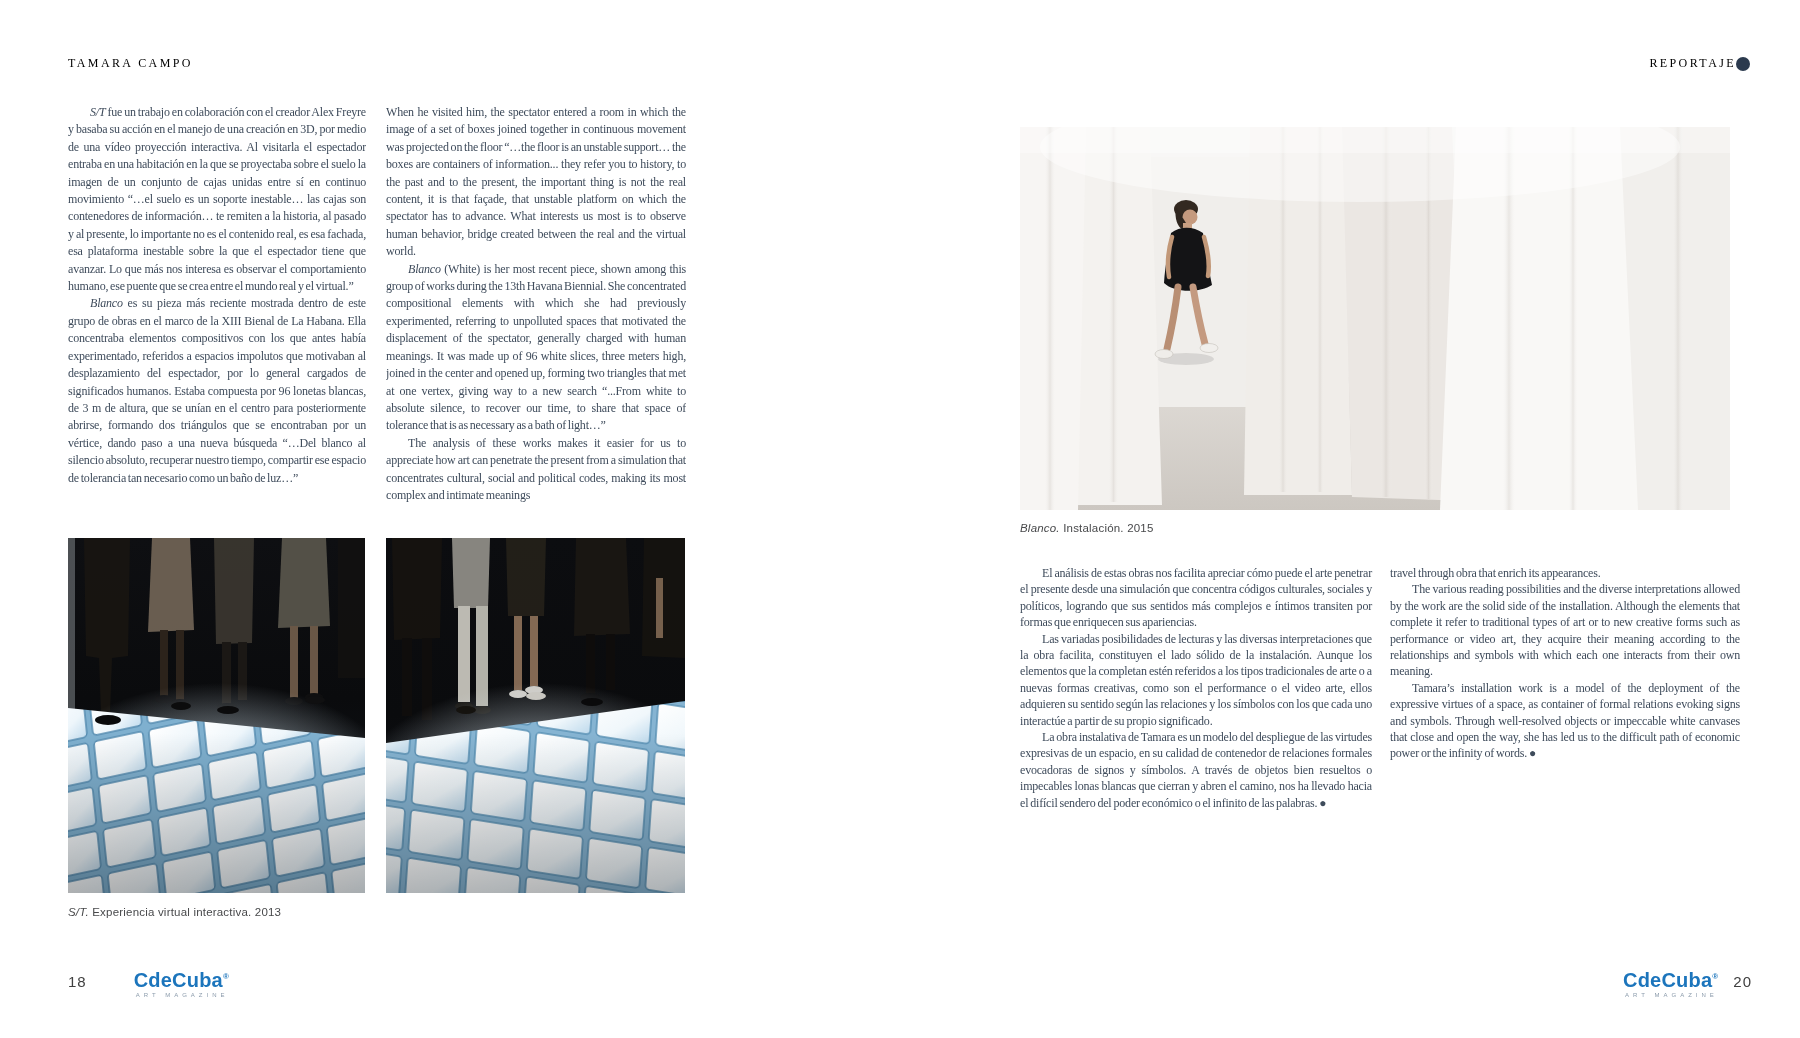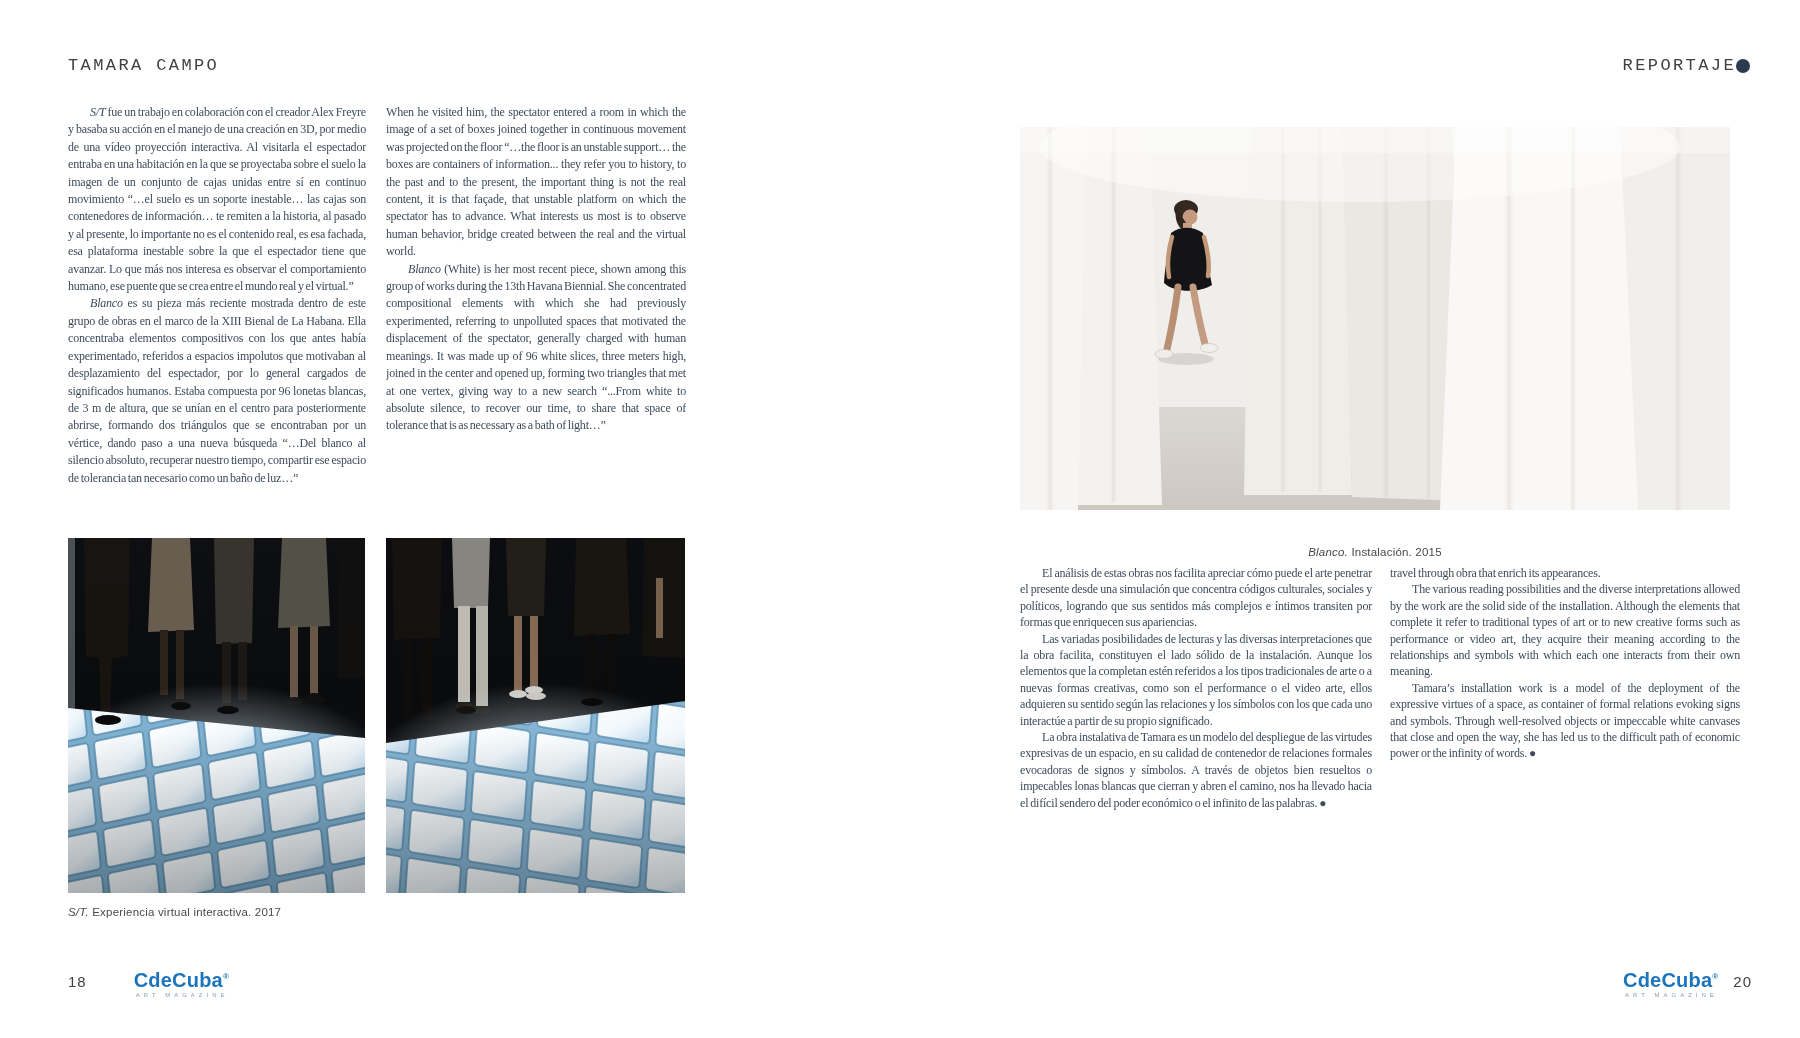--- a/index.html
+++ b/index.html
@@ -4,22 +4,22 @@
 <style>
   html,body{margin:0;padding:0;}
   body{
     width:1800px;height:1038px;position:relative;background:#ffffff;
     font-family:"Liberation Serif", serif;color:#3e4b5b;overflow:hidden;
   }
 
   
   .running-head{
     position:absolute;top:56px;
-    font-family:Liberation Mono, monospace;
-    font-size:17px;letter-spacing:2.4px;color:#404040;
+    font-family:Liberation Serif, serif;
+    font-size:12px;letter-spacing:2.4px;color:#000000;
   }
   .head-left{left:68px;}
   .head-right{right:50px;display:flex;align-items:center;}
   .section-dot{width:14px;height:14px;border-radius:50%;background:#2b3a4e;display:inline-block;}
 
   
   .body-col{
     position:absolute;text-align:justify;color:#3e4b5b;
   }
   .left-col{
@@ -44,21 +44,21 @@
   .photo-1{left:68px;top:538px;width:297px;height:355px;}
   .photo-2{left:386px;top:538px;width:299px;height:355px;}
   .photo-3{left:1020px;top:127px;width:710px;height:383px;}
 
   
   .caption{
     font-family:"Liberation Sans", sans-serif;font-size:11.5px;color:#48494b;
     position:absolute;letter-spacing:0.2px;
   }
   .caption-left{left:68px;top:906px;}
-  .caption-right{left:1020px;top:522px;width:710px;text-align:center;margin-top:24px;}
+  .caption-right{left:1020px;top:522px;width:710px;text-align:left;}
   .caption em{font-style:italic;}
 
   
   .footer{position:absolute;top:970px;display:flex;align-items:flex-start;gap:15px;}
   .footer-left{left:68px;}
   .footer-right{right:48px;}
   .pageno{
     font-family:"Liberation Sans", sans-serif;font-size:15px;color:#404040;
     letter-spacing:1px;margin-top:3px;
   }
@@ -83,20 +83,21 @@
     <div class="running-head head-left">TAMARA CAMPO</div>
 
     <div class="body-col left-col col-1">
       <p class="p-indent"><em class="lead">S/T</em><span> fue un trabajo en colaboración con el creador Alex Freyre y basaba su acción en el manejo de una creación en 3D, por medio de una vídeo proyección interactiva. Al visitarla el espectador entraba en una habitación en la que se proyectaba sobre el suelo la imagen de un conjunto de cajas unidas entre sí en continuo movimiento “…el suelo es un soporte inestable… las cajas son contenedores de información… te remiten a la historia, al pasado y al presente, lo importante no es el contenido real, es esa fachada, esa plataforma inestable sobre la que el espectador tiene que avanzar. Lo que más nos interesa es observar el comportamiento humano, ese puente que se crea entre el mundo real y el virtual.”</span></p>
       <p class="p-indent"><em class="lead">Blanco</em><span> es su pieza más reciente mostrada dentro de este grupo de obras en el marco de la XIII Bienal de La Habana. Ella concentraba elementos compositivos con los que antes había experimentado, referidos a espacios impolutos que motivaban al desplazamiento del espectador, por lo general cargados de significados humanos. Estaba compuesta por 96 lonetas blancas, de 3 m de altura, que se unían en el centro para posteriormente abrirse, formando dos triángulos que se encontraban por un vértice, dando paso a una nueva búsqueda “…Del blanco al silencio absoluto, recuperar nuestro tiempo, compartir ese espacio de tolerancia tan necesario como un baño de luz…”</span></p>
     </div>
 
     <div class="body-col left-col col-2">
       <p><span>When he visited him, the spectator entered a room in which the image of a set of boxes joined together in continuous movement was projected on the floor “…the floor is an unstable support… the boxes are containers of information... they refer you to history, to the past and to the present, the important thing is not the real content, it is that façade, that unstable platform on which the spectator has to advance. What interests us most is to observe human behavior,  bridge created between the real and the virtual world.</span></p>
       <p class="p-indent"><em class="lead">Blanco</em><span> (White) is her most recent piece, shown among this group of works during the 13th Havana Biennial. She concentrated compositional elements with which she had previously experimented, referring to unpolluted spaces that motivated the displacement of the spectator, generally charged with human meanings. It was made up of 96 white slices, three meters high, joined in the center and opened up, forming two triangles that met at one vertex, giving way to a new search “...From white to absolute silence, to recover our time, to share that space of tolerance that is as necessary as a bath of light…”</span></p>
+      <p class="p-indent"><span>The analysis of these works makes it easier for us to appreciate how art can penetrate the present from a simulation that concentrates cultural, social and political codes, making its most complex and intimate meanings</span></p>
     </div>
 
     <figure class="photo-1">
       <svg viewBox="0 0 297 355" preserveAspectRatio="none">
         <defs>
           <linearGradient id="p1bg" x1="0" y1="0" x2="0" y2="1">
             <stop offset="0" stop-color="#0e0f12"></stop>
               <stop offset="0.45" stop-color="#0a0b0d"></stop>
               <stop offset="1" stop-color="#11161b"></stop>
           </linearGradient>
@@ -203,21 +204,21 @@
         <polygon points="0,205 299,163 299,355 0,355" fill="url(#p2cells)"></polygon>
         <g>
           <ellipse cx="80" cy="172" rx="10" ry="4" fill="#15130f"></ellipse>
           <ellipse cx="150" cy="158" rx="10" ry="4" fill="#c9c7c1"></ellipse>
           <ellipse cx="206" cy="164" rx="11" ry="4" fill="#0a0a0b"></ellipse>
         </g>
         <rect width="299" height="355" fill="url(#p2vig)"></rect>
       </svg>
     </figure>
 
-    <div class="caption caption-left"><em>S/T.</em><span> Experiencia virtual interactiva. 2017</span></div>
+    <div class="caption caption-left"><em>S/T.</em><span> Experiencia virtual interactiva. 2013</span></div>
 
     <div class="footer footer-left">
       <span class="pageno">18</span>
       <span class="logo">
         <span class="logo-name"><span>CdeCuba</span><span class="logo-reg">®</span></span>
         <div class="logo-tag">ART MAGAZINE</div>
       </span>
     </div>
   </div>
 

